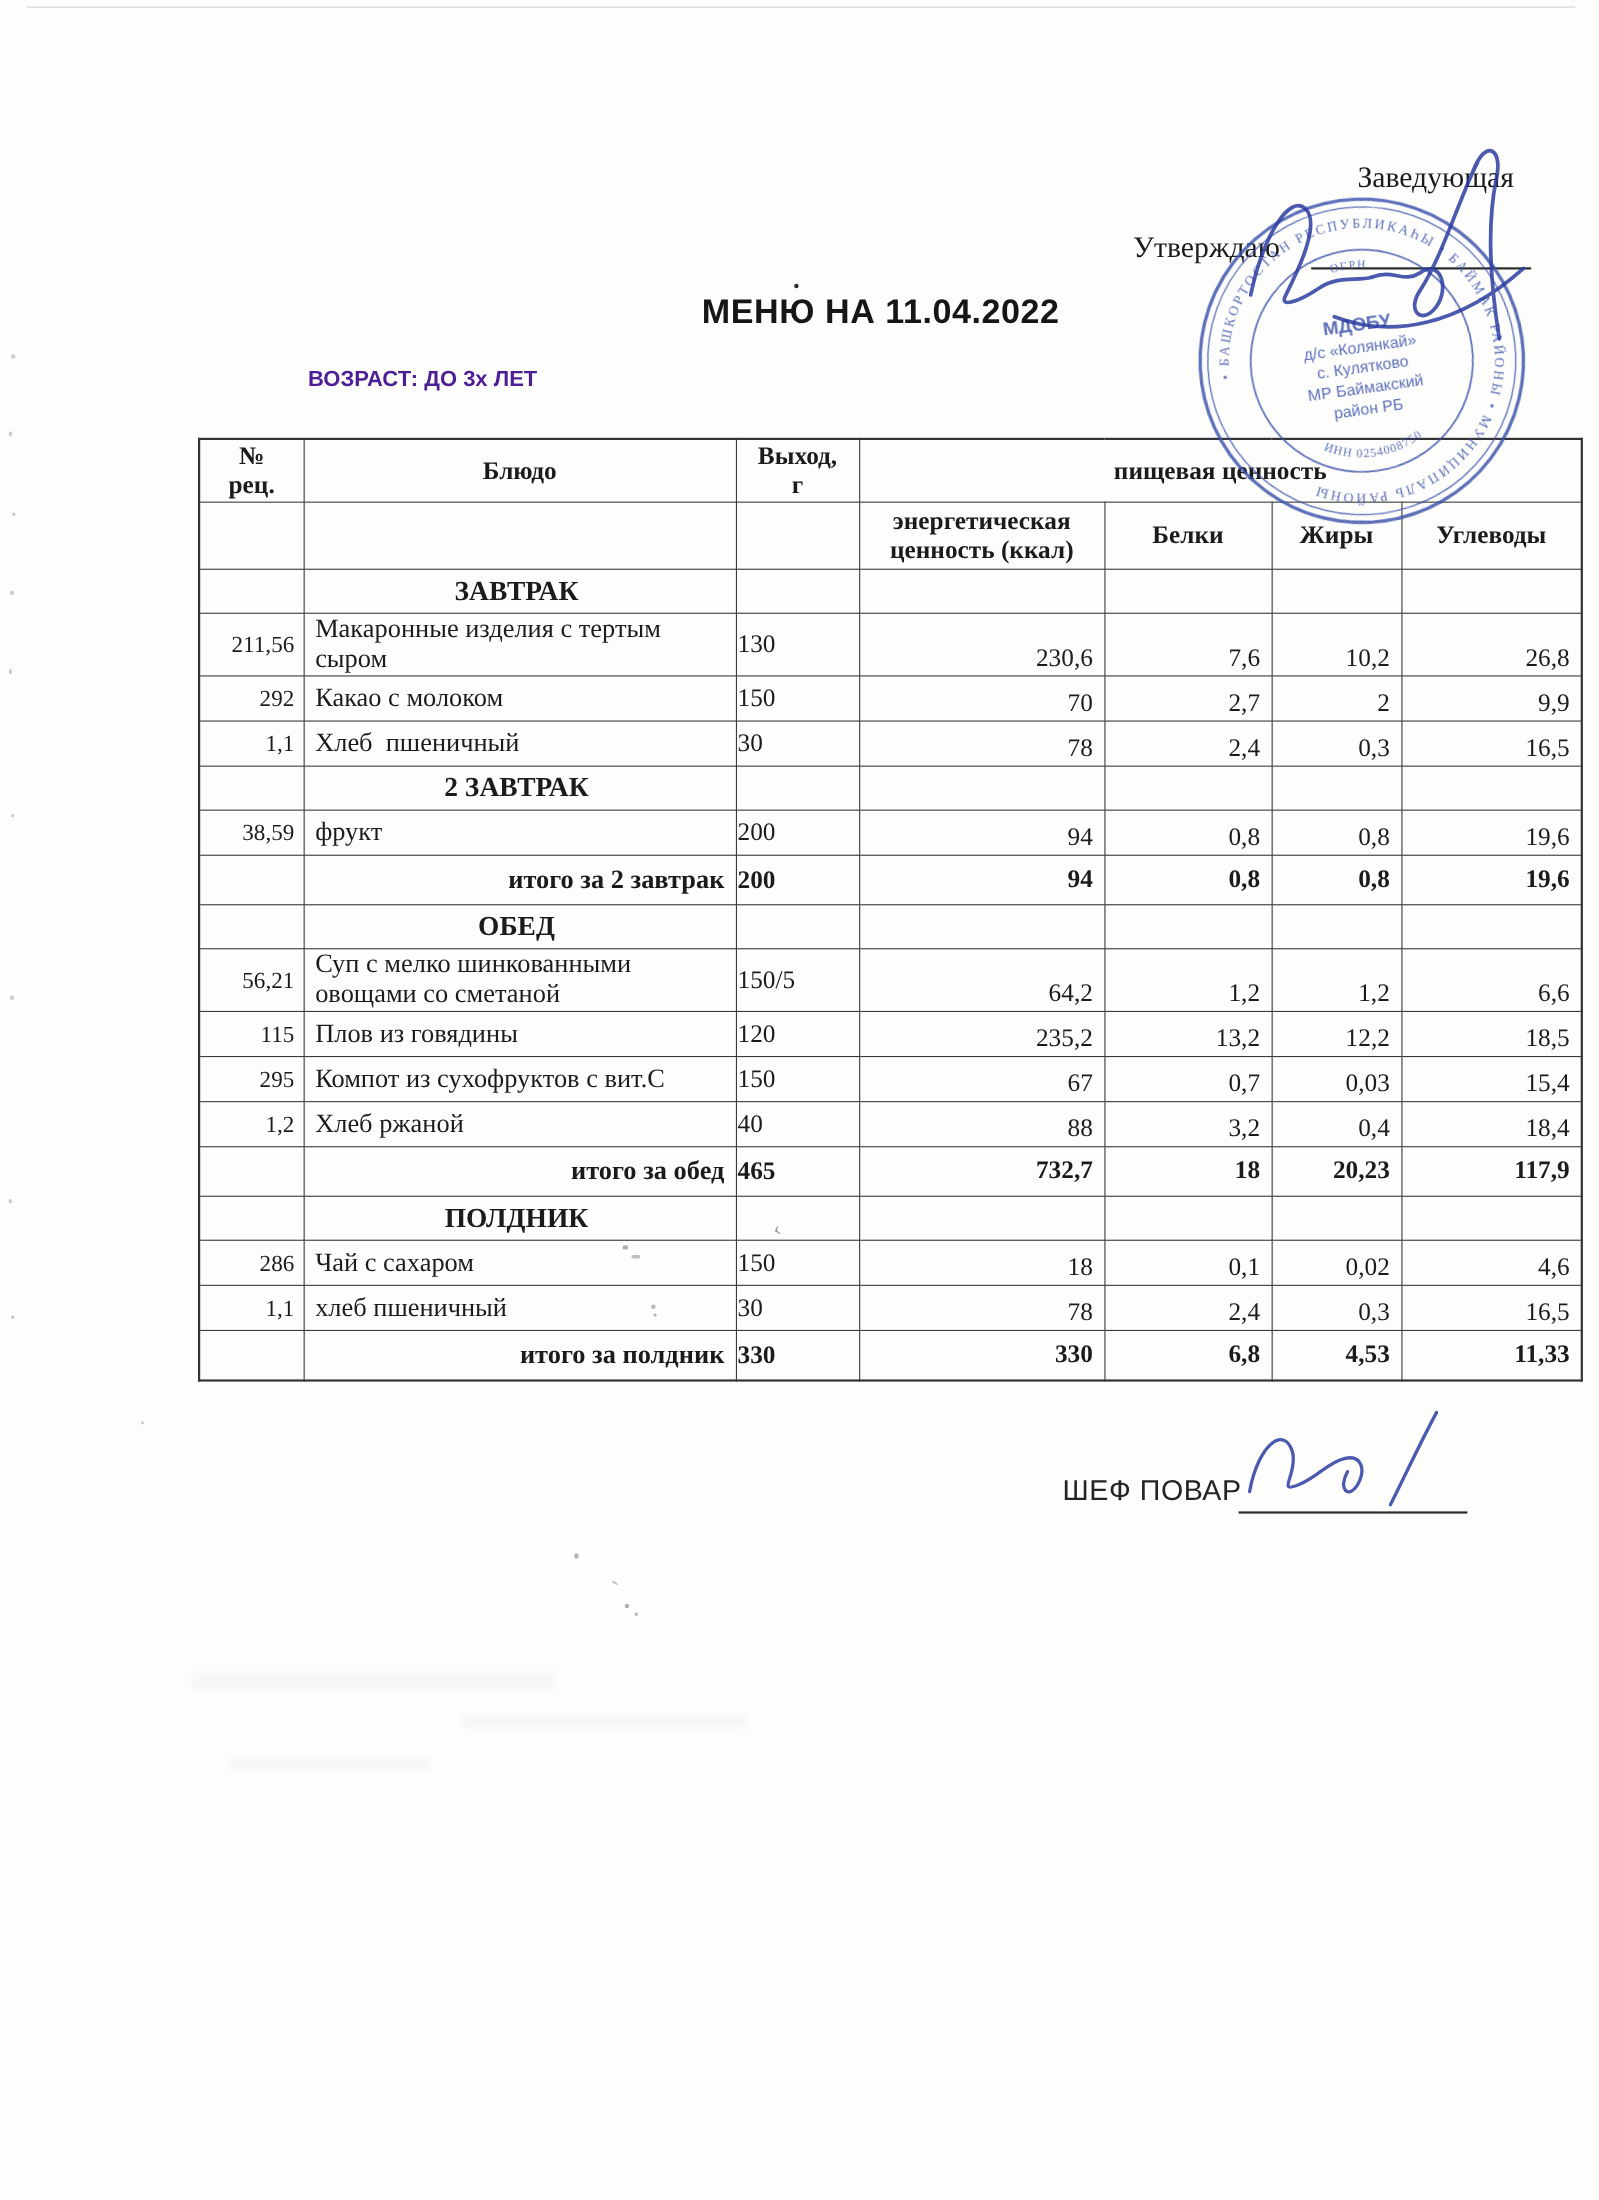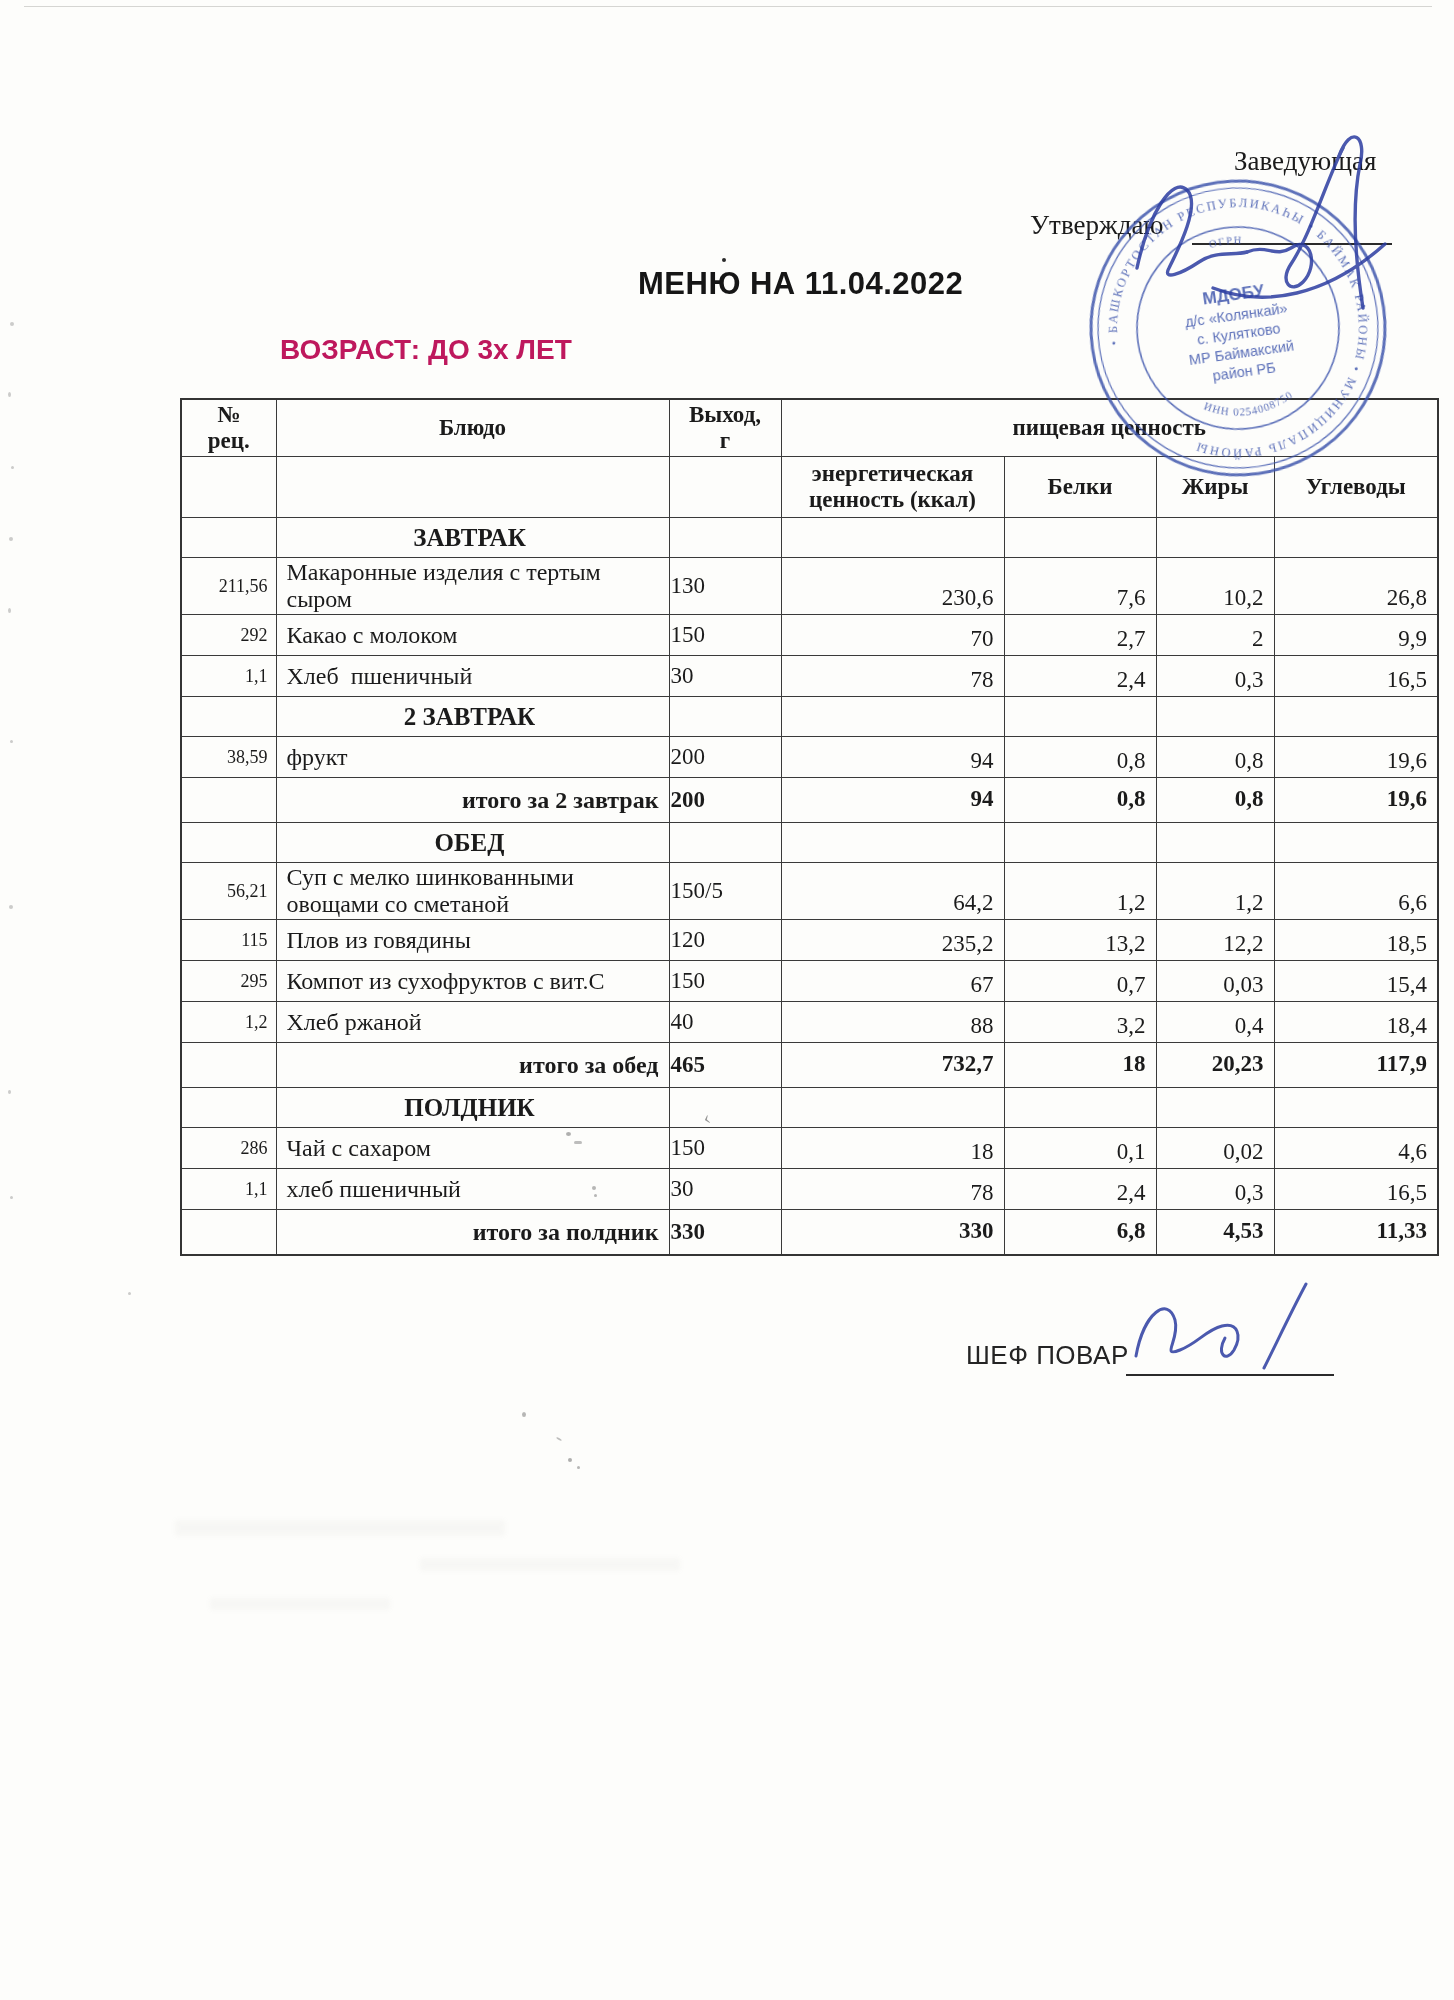--- a/index.html
+++ b/index.html
@@ -7,32 +7,32 @@
         font-family:"Liberation Serif",serif;color:#1b1b1b;}
   .abs{position:absolute;}
   .serif{font-family:"Liberation Serif",serif;}
   .sans{font-family:"Liberation Sans",sans-serif;}
   .approver{left:1234px;top:146px;font-size:27px;}
   .approve{left:1030px;top:210px;font-size:27px;}
   .uline{border-top:2px solid #2b2b2b;height:0;}
   .uline-approve{left:1192px;top:243px;width:200px;}
   .title{left:638px;top:266px;font-size:31px;font-weight:bold;letter-spacing:0.5px;color:#161616;}
   .title-dot{left:722px;top:258px;width:4px;height:4px;background:#2a2a2a;border-radius:50%;}
-  .age{left:280px;top:334px;font-size:28px;font-weight:bold;color:#be185d;}
+  .age{left:280px;top:334px;font-size:20px;font-weight:bold;color:#4c1d95;}
   
   table.menu{position:absolute;left:180px;top:398px;width:1257px;border-collapse:collapse;
              table-layout:fixed;background:transparent;}
   table.menu{border:2.5px solid #343434;}
   table.menu td,table.menu th{border:1.6px solid #3a3a3a;overflow:hidden;}
   table.menu th{font-weight:bold;font-size:23px;text-align:center;vertical-align:middle;
                 white-space:pre-line;line-height:26px;padding:2px;}
   tr.h1 th{height:50px;}
   tr.h2 th{height:56px;}
   th.h-nutrition{vertical-align:bottom;padding-bottom:1px;}
-  td.c-no{text-align:right;padding-right:8px;font-size:18px;vertical-align:middle;margin-left:24px;}
+  td.c-no{text-align:right;padding-right:8px;font-size:21px;vertical-align:middle;margin-left:24px;}
   td.c-dish{text-align:left;padding-left:10px;padding-right:6px;font-size:24px;
             vertical-align:middle;line-height:27px;white-space:pre-wrap;}
   td.c-out{text-align:left;font-size:23px;vertical-align:middle;}
   td.c-kcal,td.c-protein,td.c-fat,td.c-carbs{text-align:right;padding-right:10px;
             font-size:23px;vertical-align:bottom;padding-bottom:3px;}
   tr.row-item td{height:36px;}
   tr.row-section td{height:35px;}
   tr.row-section td.c-dish{font-weight:bold;font-size:25px;text-align:center;padding-left:0;}
   tr.row-total td{height:40px;font-weight:bold;}
   tr.row-total td.c-dish{text-align:right;padding-right:10px;}

